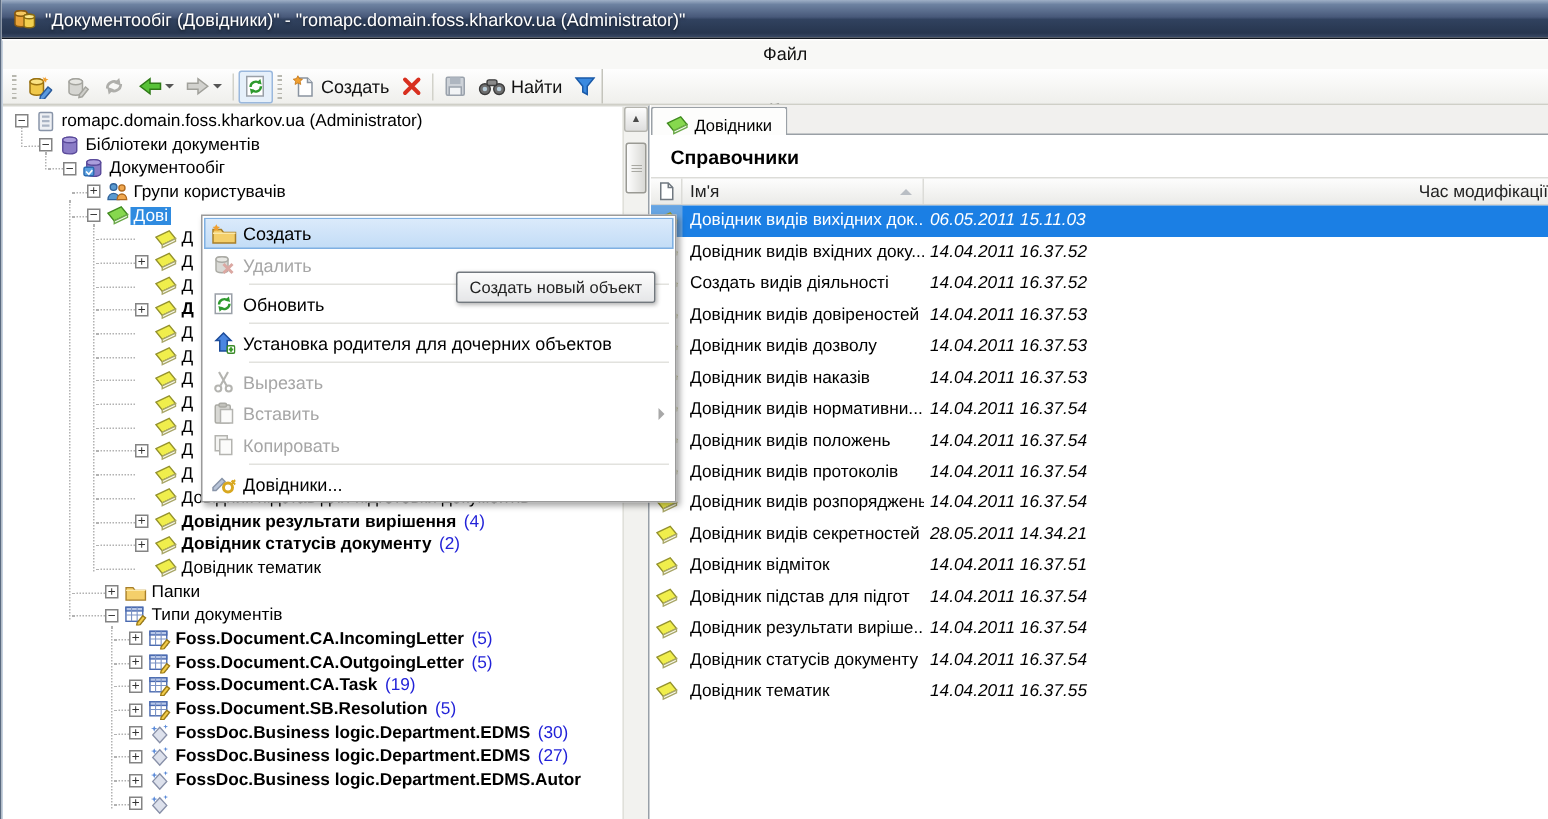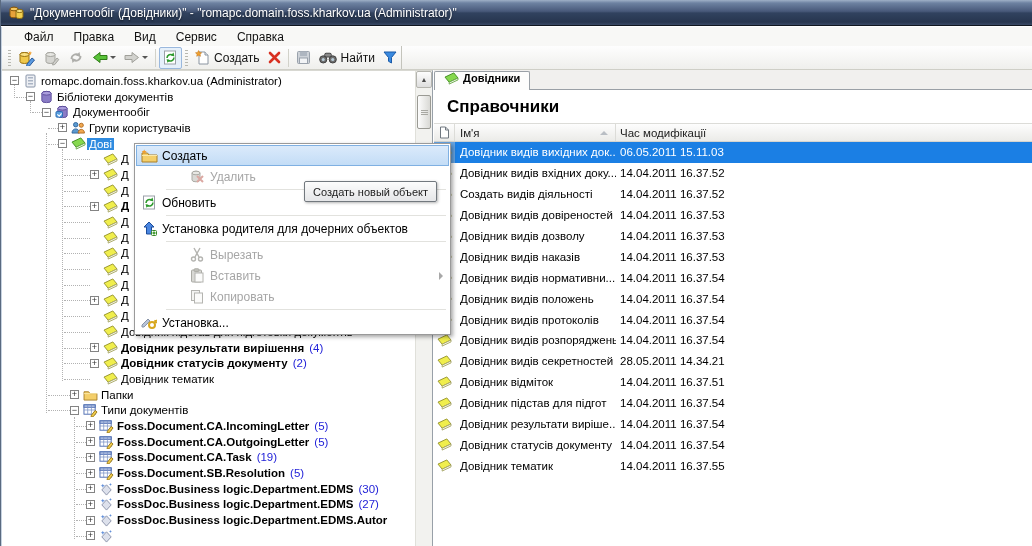--- a/index.html
+++ b/index.html
@@ -6,21 +6,21 @@
   *{box-sizing:border-box;}
   .window{position:relative;width:1032px;height:546px;overflow:hidden;
     font-family:"Liberation Sans","DejaVu Sans",sans-serif;background:#fff;border-left:1px solid #5a6a80;}
   
   .titlebar{position:absolute;left:0;top:0;width:100%;height:26px;
     background:linear-gradient(#9fb0c7 0%,#6d82a1 12%,#48597a 45%,#31425f 52%,#27364f 88%,#3a4a66 100%);
     border-bottom:1px solid #10161f;display:flex;align-items:center;padding-left:7px;}
   .title-text{color:#fff;font-size:12px;margin-left:6px;text-shadow:0 1px 2px rgba(0,0,0,.6);white-space:nowrap;}
   
   .menubar{position:absolute;left:1px;top:27px;width:1031px;height:19px;background:#f8f8f6;
-    display:flex;align-items:center;padding-left:12px;}
+    display:flex;align-items:center;padding-left:12px;flex-direction:column;}
   .menu-item{font-size:12px;color:#111;padding:2px 10px;}
   
   .toolbar{position:absolute;left:1px;top:46px;width:1031px;height:24px;
     background:linear-gradient(#fefefe,#efefec);border-bottom:1px solid #cfcfc7;
     display:flex;align-items:center;padding-left:3px;}
   .toolbar::after{content:"";position:absolute;left:399px;top:0;bottom:0;width:1px;background:#c4c4bc;}
   .grip{width:3px;height:16px;margin:0 3px;
     background:repeating-linear-gradient(#b8b8b0 0 1px,transparent 1px 3px);}
   .tbtn{display:flex;align-items:center;height:22px;padding:0 3px;border:1px solid transparent;border-radius:2px;}
   .tbtn .lbl{font-size:12px;margin-left:4px;color:#111;white-space:nowrap;}
@@ -48,45 +48,45 @@
   .tree-scroll{position:absolute;right:0;top:0;bottom:0;width:17px;background:#f2f2ef;border-left:1px solid #e0e0da;}
   .sb-btn{height:17px;background:linear-gradient(#fdfdfd,#dedede);border:1px solid #b4b4ae;border-radius:2px;
     display:flex;align-items:center;justify-content:center;font-size:7px;color:#4a4a4a;}
   .sb-thumb{position:absolute;left:1px;right:1px;top:24px;height:34px;border:1px solid #9a9a94;border-radius:2px;
     background:linear-gradient(90deg,#fdfdfd,#d9d9d5);display:flex;align-items:center;justify-content:center;}
   .sb-thumb::after{content:"";width:7px;height:5px;
     background:repeating-linear-gradient(#a8a8a2 0 1px,transparent 1px 2px);}
   
   .right-panel{position:absolute;left:433px;top:70px;right:0;bottom:0;background:#fff;}
   .tabstrip{height:20px;background:#f1f0ee;border-bottom:1px solid #9aa0a6;display:flex;align-items:flex-end;}
-  .tab{display:flex;align-items:flex-start;background:#fdfdfc;border:1px solid #9aa0a6;border-bottom:none;
-    border-radius:2px 2px 0 0;height:19px;margin-bottom:-1px;padding:0 9px;font-size:11px;gap:4px;font-weight:bold;}
-  .heading{font-size:17px;font-weight:bold;color:#000;padding:7px 0 6px 13px;}
+  .tab{display:flex;align-items:flex-end;background:#fdfdfc;border:1px solid #9aa0a6;border-bottom:none;
+    border-radius:2px 2px 0 0;height:19px;margin-bottom:-1px;padding:0 9px;font-size:11px;gap:4px;}
+  .heading{font-size:13px;font-weight:bold;color:#000;padding:7px 0 6px 13px;}
   .list-header{height:19px;display:flex;align-items:center;
     background:linear-gradient(#fdfdfd,#ebebe8);border-top:1px solid #dcdcd8;border-bottom:1px solid #d4d4d0;
     font-size:11.5px;color:#222;}
   .lh-icon{width:21px;height:100%;display:flex;align-items:center;justify-content:center;border-right:1px solid #dcdcd8;}
   .lh-name{width:161px;height:100%;display:flex;align-items:center;padding-left:5px;border-right:1px solid #dcdcd8;}
   .sort-asc{width:0;height:0;border-left:4px solid transparent;border-right:4px solid transparent;
     border-bottom:4px solid #b9bec4;margin-left:auto;margin-right:7px;}
-  .lh-date{flex:1;padding-left:4px;}
+  .lh-date{flex:1;padding-left:4px;text-align:right;}
   .lrow{height:20.9px;display:flex;align-items:center;font-size:11.5px;color:#000;}
   .lrow .lcell-icon{width:21px;height:100%;display:flex;align-items:center;justify-content:center;flex:none;}
   .lrow .lcell-name{width:161px;padding-left:5px;white-space:nowrap;overflow:hidden;flex:none;}
-  .lrow .lcell-date{flex:1;padding-left:4px;white-space:nowrap;}
+  .lrow .lcell-date{flex:1;padding-left:4px;white-space:nowrap;font-style:italic;}
   .lrow.sel{background:#1b7fe4;color:#fff;}
   .lrow.sel .lcell-icon{background:#66a4e2;}
   
   .context-menu{position:absolute;left:133px;top:143px;width:317px;background:#fff;
     border:1px solid #9a9a9a;box-shadow:2px 2px 4px rgba(0,0,0,.35);padding:1px;z-index:10;}
   .mitem{height:21px;display:flex;align-items:center;font-size:12px;color:#000;padding-right:6px;}
   .mitem .mico{width:26px;flex:none;display:flex;justify-content:center;}
   .mitem .mlabel{flex:1;white-space:nowrap;}
   .mitem.hl{background:linear-gradient(#dcebfb,#c2dcf6);box-shadow:inset 0 0 0 1px #7fb0e2;}
-  .mitem.dis{color:#a6a6a6;margin-left:48px;}
+  .mitem.dis{color:#a6a6a6;}
   .msep{border-top:1px solid #e2e2de;margin:2px 3px 2px 30px;}
   .subarrow{width:0;height:0;border-top:4px solid transparent;border-bottom:4px solid transparent;
     border-left:4px solid #a8a8a8;}
   
   .tooltip{position:absolute;left:303px;top:181px;height:21px;z-index:11;display:flex;align-items:center;
     background:linear-gradient(#fcfcfc,#e5e6e8);border:1px solid #72787e;border-radius:2px;
     box-shadow:1px 1px 3px rgba(0,0,0,.3);font-size:11px;color:#222;padding:0 8px;white-space:nowrap;}
   svg{display:block;}
 </style>
 </head>
@@ -861,18 +861,18 @@
       </div>
       <div class="msep"></div>
       <div class="mitem">
         <span class="mico icon">
           <svg width="16" height="15" viewBox="0 0 16 15">
             <path d="M1 10l6-6 2 2-6 6H1z" fill="#b8c4d8" stroke="#8894a8"></path>
             <circle cx="11" cy="10" r="3" fill="none" stroke="#d8a820" stroke-width="2"></circle>
             <path d="M13 8l3-3M14.5 6.5l1.5 1.5M13.4 5.4l1.3 1.3" stroke="#d8a820" stroke-width="1.6"></path>
           </svg>
         </span>
-        <span class="mlabel">Установка...</span>
+        <span class="mlabel">Довідники...</span>
       </div>
     </div>
 
   <div class="tooltip">Создать новый объект</div>
 </div>
 
 </body></html>

